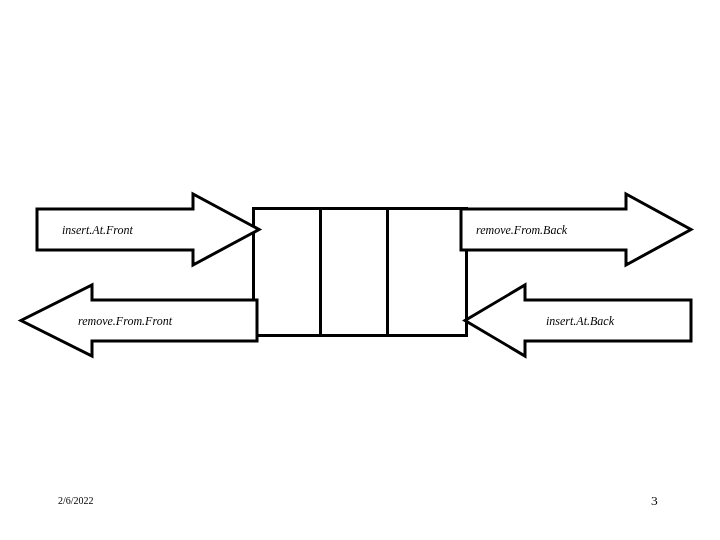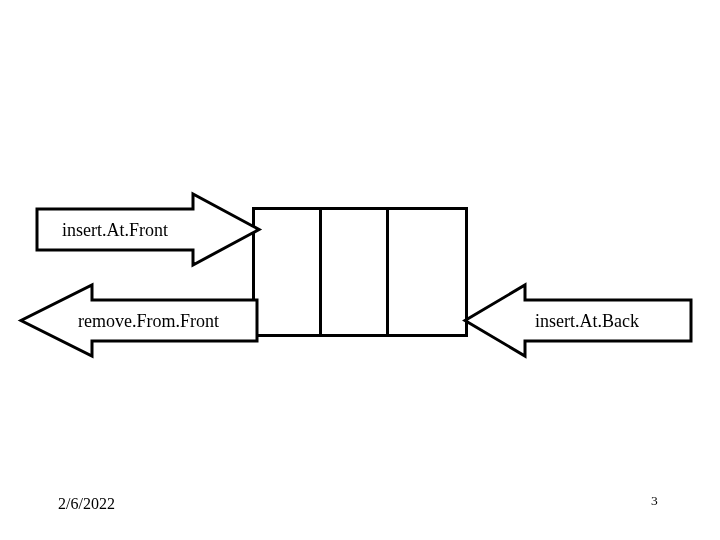--- a/index.html
+++ b/index.html
@@ -48,44 +48,45 @@
   .arrow svg {
     display: block;
     overflow: visible;
   }
   .arrow .label {
     position: absolute;
     top: 0;
     height: 100%;
     display: flex;
     align-items: center;
-    font-size: 18px;
+    font-size: 12px;
     white-space: nowrap;
     line-height: 1;
+    font-style: italic;
   }
 
   
   #arrow-insert-at-front { left: 36px;  top: 193px; width: 224px; height: 73px; }
   #arrow-insert-at-front .label { left: 26px; }
 
   #arrow-remove-from-back { left: 460px; top: 193px; width: 232px; height: 73px; }
   #arrow-remove-from-back .label { left: 16px; }
 
   #arrow-remove-from-front { left: 20px;  top: 284px; width: 238px; height: 73px; }
   #arrow-remove-from-front .label { left: 58px; }
 
   #arrow-insert-at-back { left: 464px; top: 284px; width: 228px; height: 73px; }
-  #arrow-insert-at-back .label { left: 71px; }
+  #arrow-insert-at-back .label { left: 82px; }
 
   
   .footer-date {
     position: absolute;
     left: 58px;
     top: 495px;
-    font-size: 16px;
+    font-size: 10px;
   }
   .footer-page {
     position: absolute;
     left: 651px;
     top: 493px;
     font-size: 13.5px;
   }
 </style>
 </head>
 <body>
@@ -97,20 +98,26 @@
     <div class="divider d2"></div>
   </div>
 
   <div class="arrow" id="arrow-insert-at-front">
     <svg width="224" height="73" viewBox="0 0 224 73">
       <polygon points="1,16 157,16 157,1 223,36.5 157,72 157,57 1,57" fill="#ffffff" stroke="#000000" stroke-width="3" stroke-linejoin="miter"></polygon>
     </svg>
     <span class="label">insert.At.Front</span>
   </div>
 
+  <div class="arrow" id="arrow-remove-from-back">
+    <svg width="232" height="73" viewBox="0 0 232 73">
+      <polygon points="1,16 166,16 166,1 231,36.5 166,72 166,57 1,57" fill="#ffffff" stroke="#000000" stroke-width="3" stroke-linejoin="miter"></polygon>
+    </svg>
+    <span class="label">remove.From.Back</span>
+  </div>
 
   <div class="arrow" id="arrow-remove-from-front">
     <svg width="238" height="73" viewBox="0 0 238 73">
       <polygon points="237,16 72,16 72,1 1,36.5 72,72 72,57 237,57" fill="#ffffff" stroke="#000000" stroke-width="3" stroke-linejoin="miter"></polygon>
     </svg>
     <span class="label">remove.From.Front</span>
   </div>
 
   <div class="arrow" id="arrow-insert-at-back">
     <svg width="228" height="73" viewBox="0 0 228 73">

